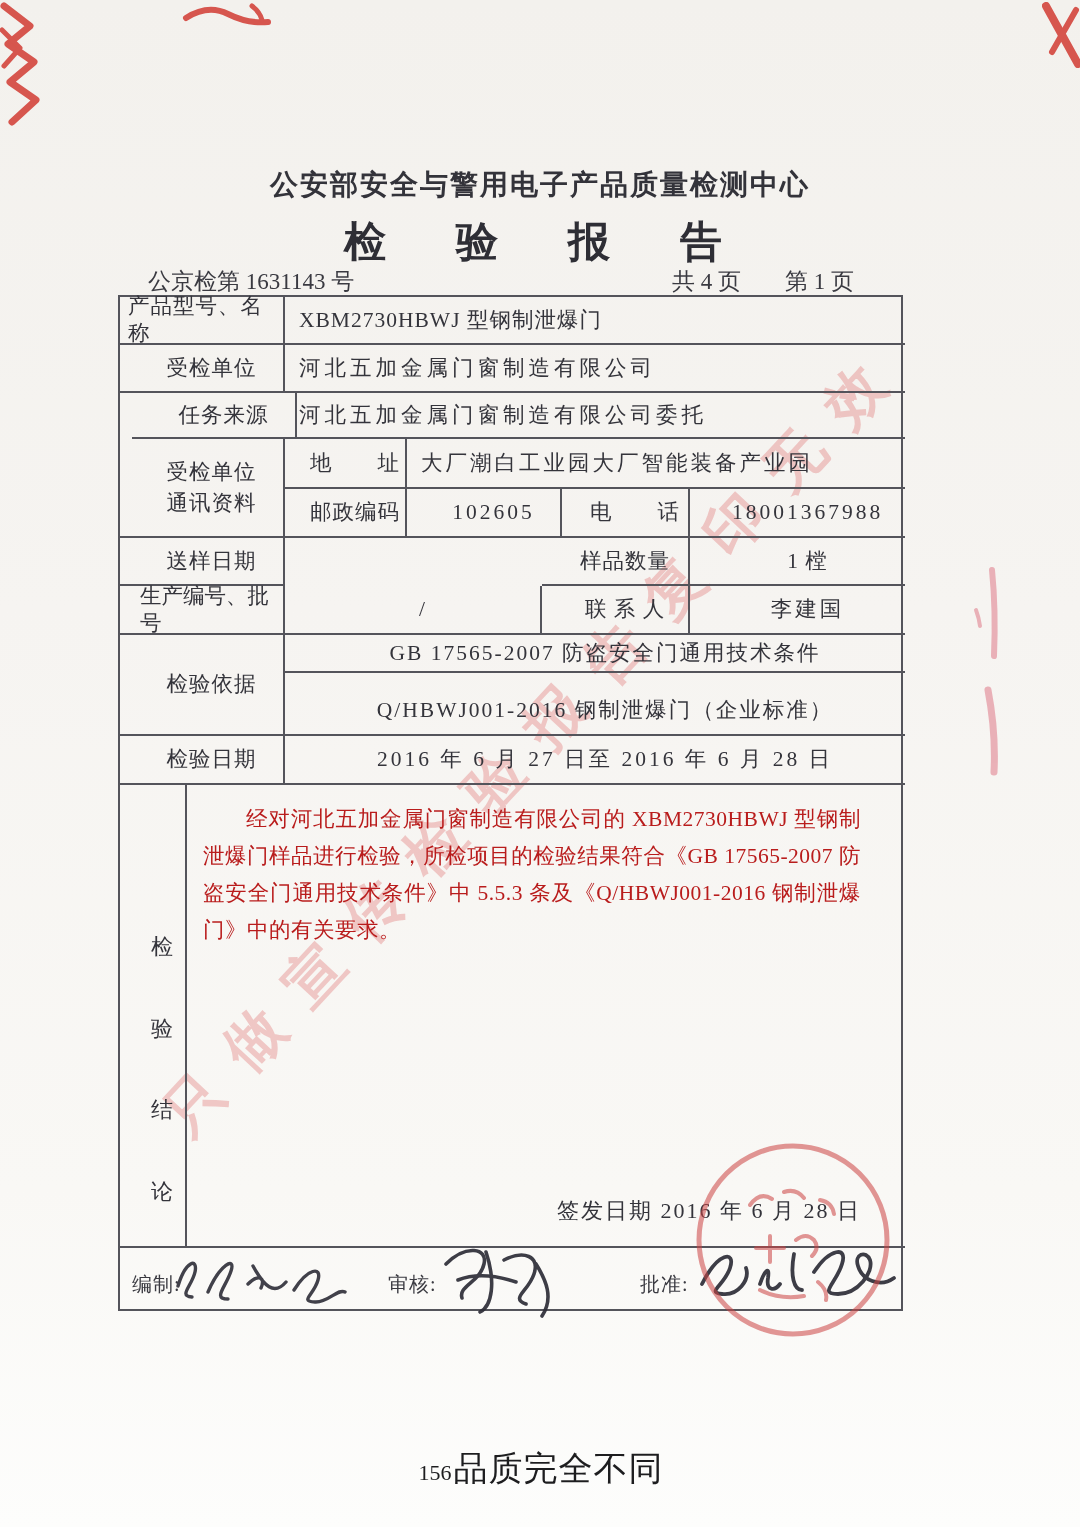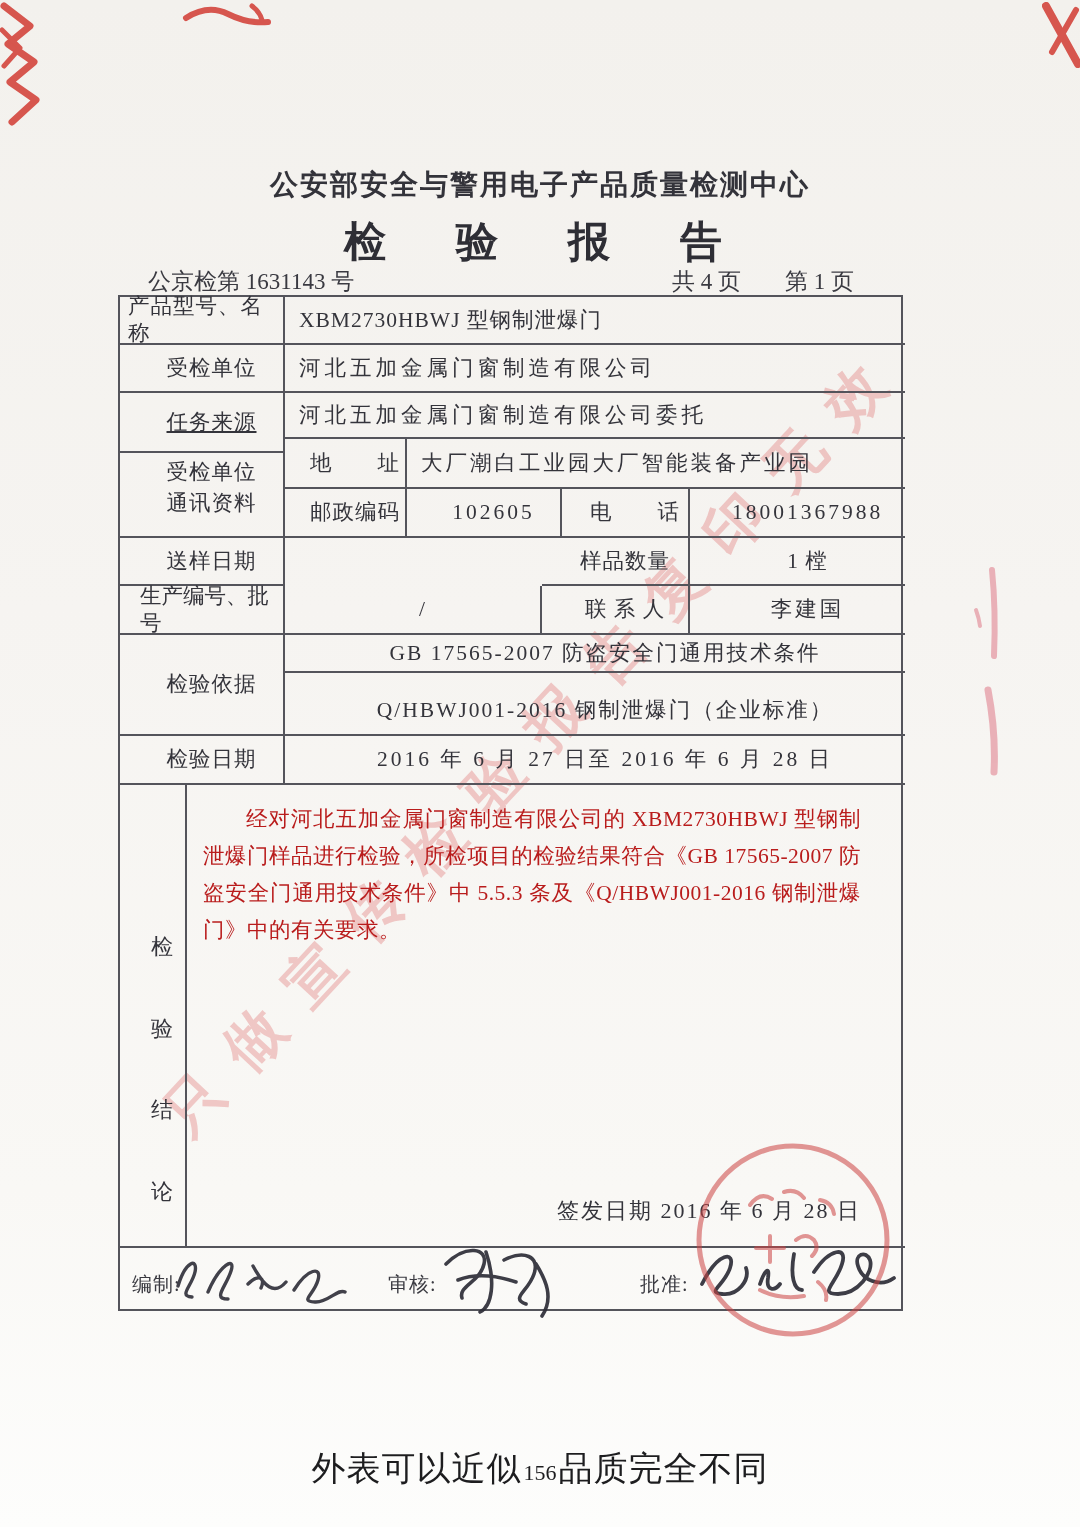--- a/index.html
+++ b/index.html
@@ -54,21 +54,21 @@
 </div>
 
 <div class="abs tbl">
 
   <div class="cell br bb left" style="left:0;top:0;width:165px;height:48px;padding-left:8px;">产品型号、名称</div>
   <div class="cell bb left" style="left:165px;top:0;width:620px;height:48px;">XBM2730HBWJ 型钢制泄爆门</div>
 
   <div class="cell br bb" style="left:0;top:48px;width:165px;height:48px;">受检单位</div>
   <div class="cell bb left" style="left:165px;top:48px;width:620px;height:48px;letter-spacing:4px;">河北五加金属门窗制造有限公司</div>
 
-  <div class="cell br bb" style="left:0;top:96px;width:165px;height:60px;text-decoration:underline;">任务来源</div>
+  <div class="cell br bb" style="left:12px;top:96px;width:165px;height:46px;">任务来源</div>
   <div class="cell bb left" style="left:165px;top:96px;width:620px;height:46px;letter-spacing:4px;">河北五加金属门窗制造有限公司委托</div>
 
   <div class="cell br bb two-line" style="left:0;top:142px;width:165px;height:99px;">
     <span>受检单位</span>
     <span>通讯资料</span>
   </div>
   <div class="cell br bb" style="left:165px;top:142px;width:122px;height:50px;">地　　址</div>
   <div class="cell bb left" style="left:287px;top:142px;width:498px;height:50px;letter-spacing:3px;">大厂潮白工业园大厂智能装备产业园</div>
   <div class="cell br bb" style="left:165px;top:192px;width:122px;height:49px;">邮政编码</div>
   <div class="cell br bb" style="left:287px;top:192px;width:155px;height:49px;letter-spacing:3px;">102605</div>
@@ -156,16 +156,15 @@
     <path d="M252 6 q8 6 10 14" stroke-width="5"></path>
   </g>
 
   <g opacity="0.85" stroke="#d23b33" fill="none" stroke-linecap="round">
     <path d="M1046 6 L1078 64" stroke-width="8"></path>
     <path d="M1076 10 L1052 52" stroke-width="6"></path>
   </g>
 </svg>
 
 <div class="footer-caption abs">
-  <span class="big">外表可以近似</span>
   <span class="small">156</span>
   <span class="big">品质完全不同</span>
 </div>
 
 </body></html>

